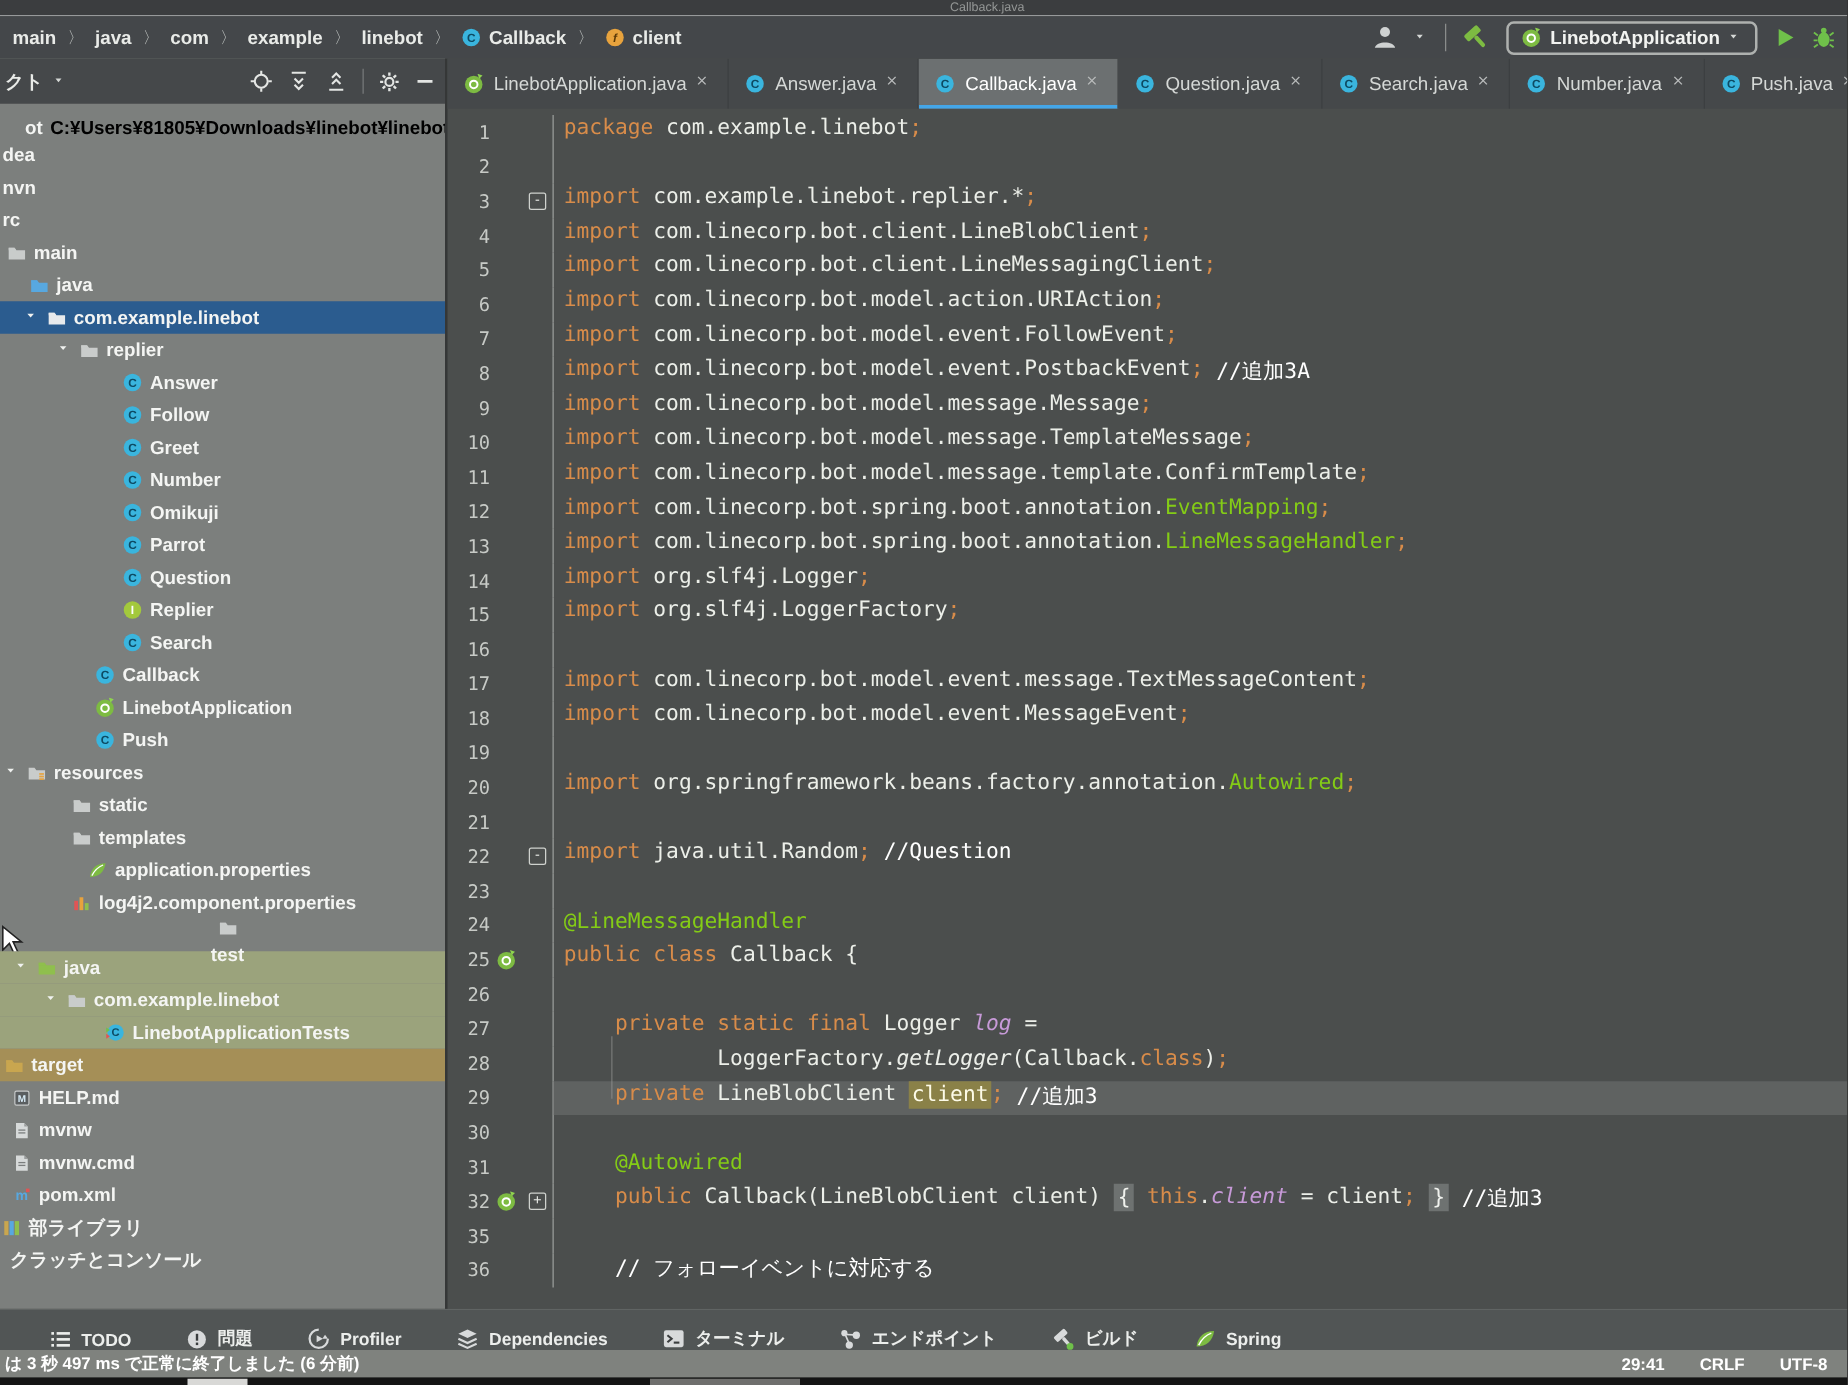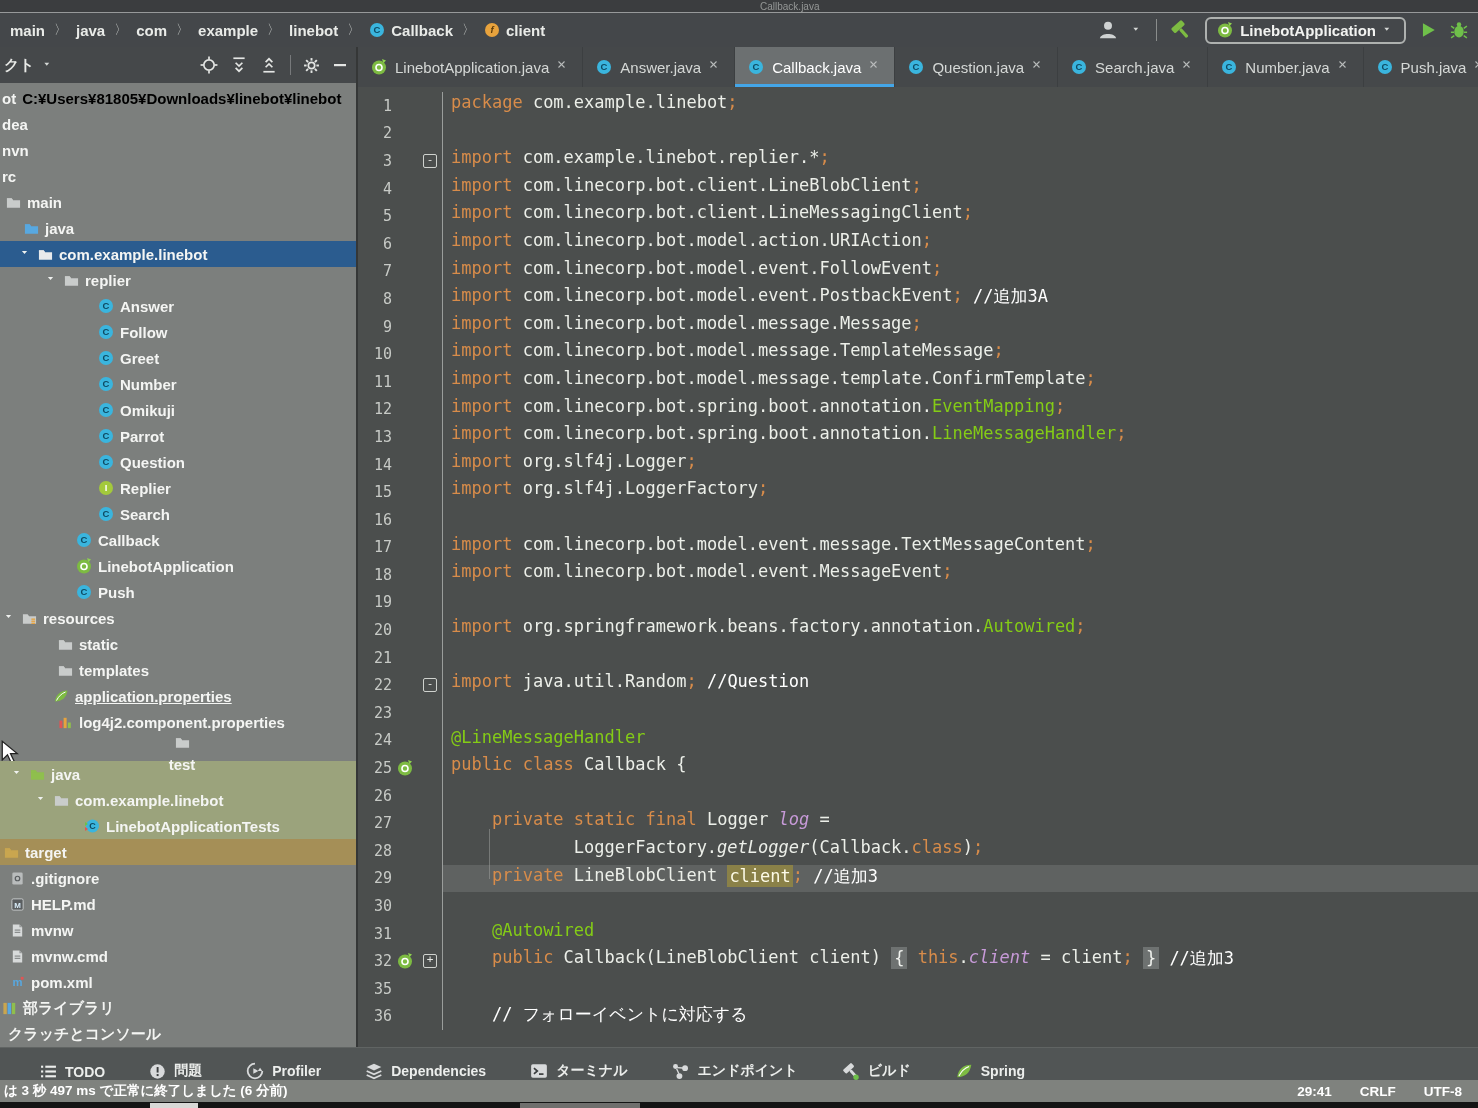--- a/index.html
+++ b/index.html
@@ -272,21 +272,21 @@
           <span style="display: inline-flex;">
               <span style="display: inline-flex; flex: 0 0 auto;">
                 <svg width="16" height="16" viewBox="0 0 16 16">
                   <rect x="2" y="7" width="12" height="2.2" fill="#e4e6e4"></rect>
                 </svg>
               </span>
             </span>
         </span>
       </div>
       <div class="tree" id="tree">
-          <div class="trow" style="padding-left: 2px;">
+          <div class="trow" style="padding-left: 20px; align-items: flex-end;">
             <span style="font-weight: 700;">ot</span>
             <span class="sub"> C:¥Users¥81805¥Downloads¥linebot¥linebot</span>
           </div>
           <div class="trow" style="padding-left: 2px;">
             <span>dea</span>
           </div>
           <div class="trow" style="padding-left: 2px;">
             <span>nvn</span>
           </div>
           <div class="trow" style="padding-left: 2px;">
@@ -480,21 +480,21 @@
           </div>
           <div class="trow" style="padding-left: 58px;">
             <span style="display: inline-flex; flex: 0 0 auto;">
               <svg width="15" height="15" viewBox="0 0 16 16">
                 <path d="M1 3.5h5l1.6 2H15v8H1z" fill="#c9cccb"></path>
                 <path d="M1 3.5h5l1.6 2H1z" fill="#c9cccb" opacity=".8"></path>
               </svg>
             </span>
             <span>templates</span>
           </div>
-          <div class="trow" style="padding-left: 53px; text-decoration: underline;">
+          <div class="trow" style="padding-left: 70px;">
             <span style="display: inline-flex; flex: 0 0 auto;">
               <svg width="16" height="16" viewBox="0 0 16 16">
                 <path d="M2 13.5C2.8 6.5 7.5 2.5 14.5 2.5 13.5 9.5 9 13.5 2 13.5z" fill="#7dbb42"></path>
                 <path d="M3.5 12.5c2-4 5-7 9-8.5" stroke="#ffffff" stroke-width="1" fill="none"></path>
               </svg>
             </span>
             <span>application.properties</span>
           </div>
           <div class="trow" style="padding-left: 58px;">
             <span style="display: inline-flex; flex: 0 0 auto;">
@@ -559,29 +559,20 @@
             <span>LinebotApplicationTests</span>
           </div>
           <div class="trow hl-tan" style="padding-left: 4px;">
             <span style="display: inline-flex; flex: 0 0 auto;">
               <svg width="15" height="15" viewBox="0 0 16 16">
                 <path d="M1 3.5h5l1.6 2H15v8H1z" fill="#c9a64f"></path>
                 <path d="M1 3.5h5l1.6 2H1z" fill="#c9a64f" opacity=".8"></path>
               </svg>
             </span>
             <span>target</span>
-          </div>
-          <div class="trow" style="padding-left: 10px;">
-            <span style="display: inline-flex; flex: 0 0 auto;">
-              <svg width="15" height="15" viewBox="0 0 16 16">
-                <rect x="2.5" y="1.5" width="11" height="13" rx="1.5" fill="#b9bcbc"></rect>
-                <circle cx="8" cy="8" r="2.4" fill="none" stroke="#5a5e60" stroke-width="1.3"></circle>
-              </svg>
-            </span>
-            <span>.gitignore</span>
           </div>
           <div class="trow" style="padding-left: 10px;">
             <span style="display: inline-flex; flex: 0 0 auto;">
               <svg width="15" height="15" viewBox="0 0 16 16">
                 <rect x="2" y="2" width="12" height="12" rx="1.5" fill="#5a5e60" stroke="#c9cccc" stroke-width="1"></rect>
                 <text x="8" y="11.5" font-size="8.5" font-weight="bold" text-anchor="middle" fill="#d8ecf8" font-family="Liberation Sans">M</text>
               </svg>
             </span>
             <span>HELP.md</span>
           </div>

